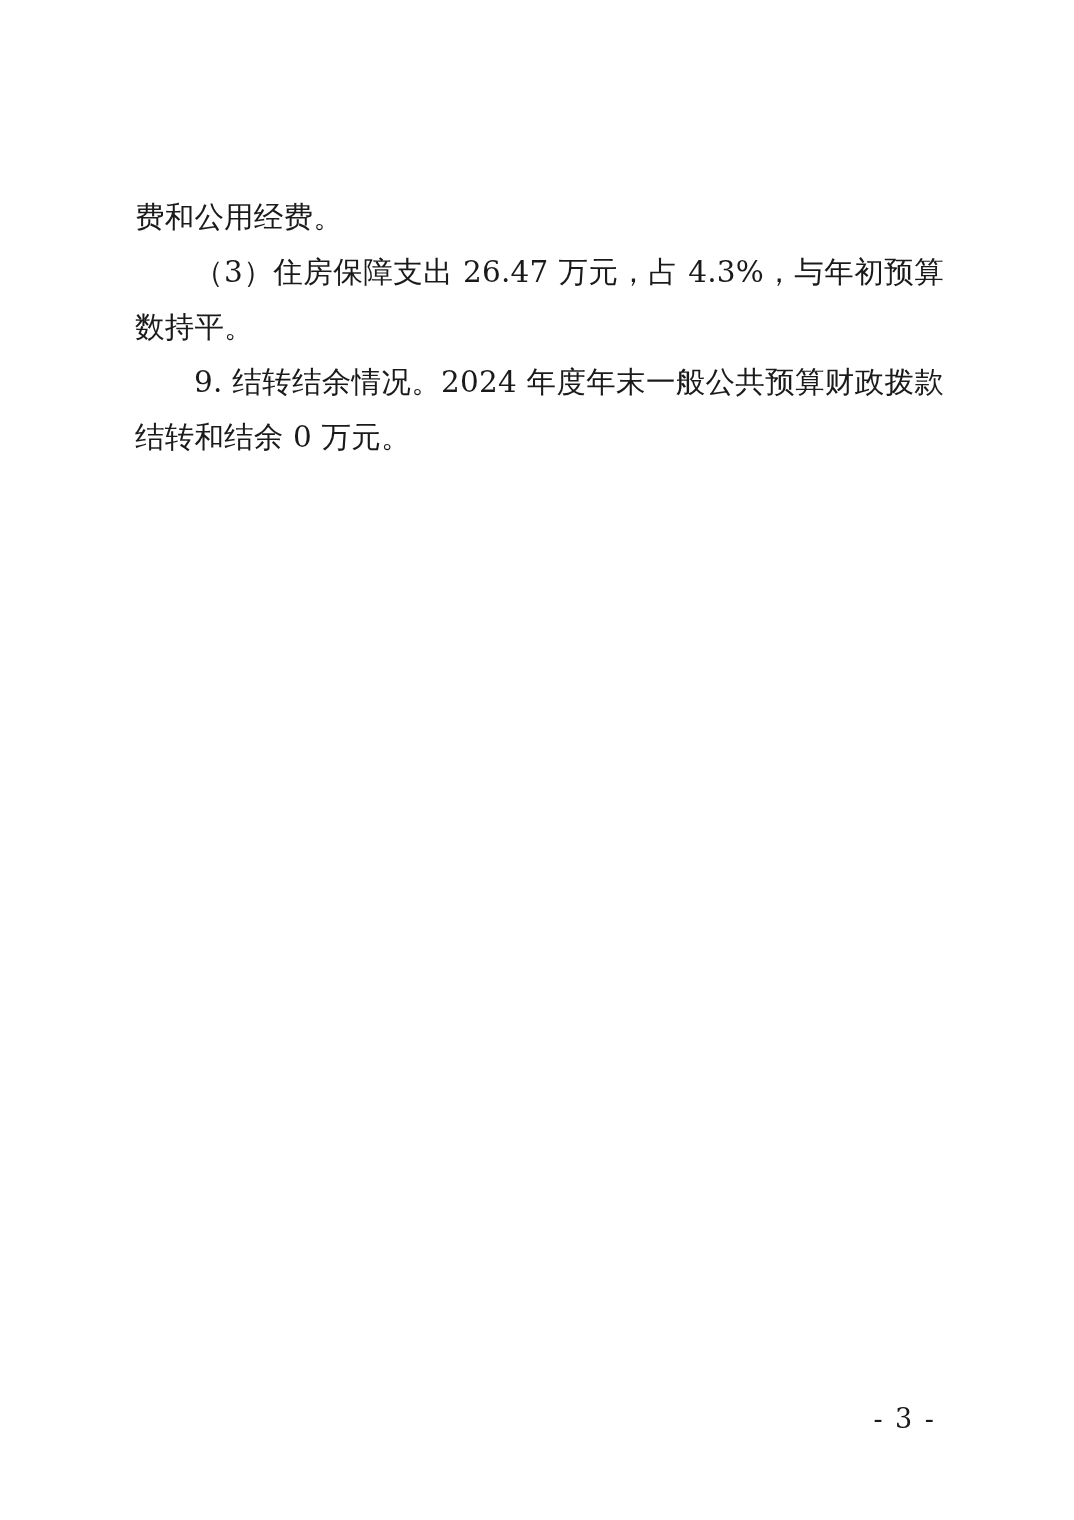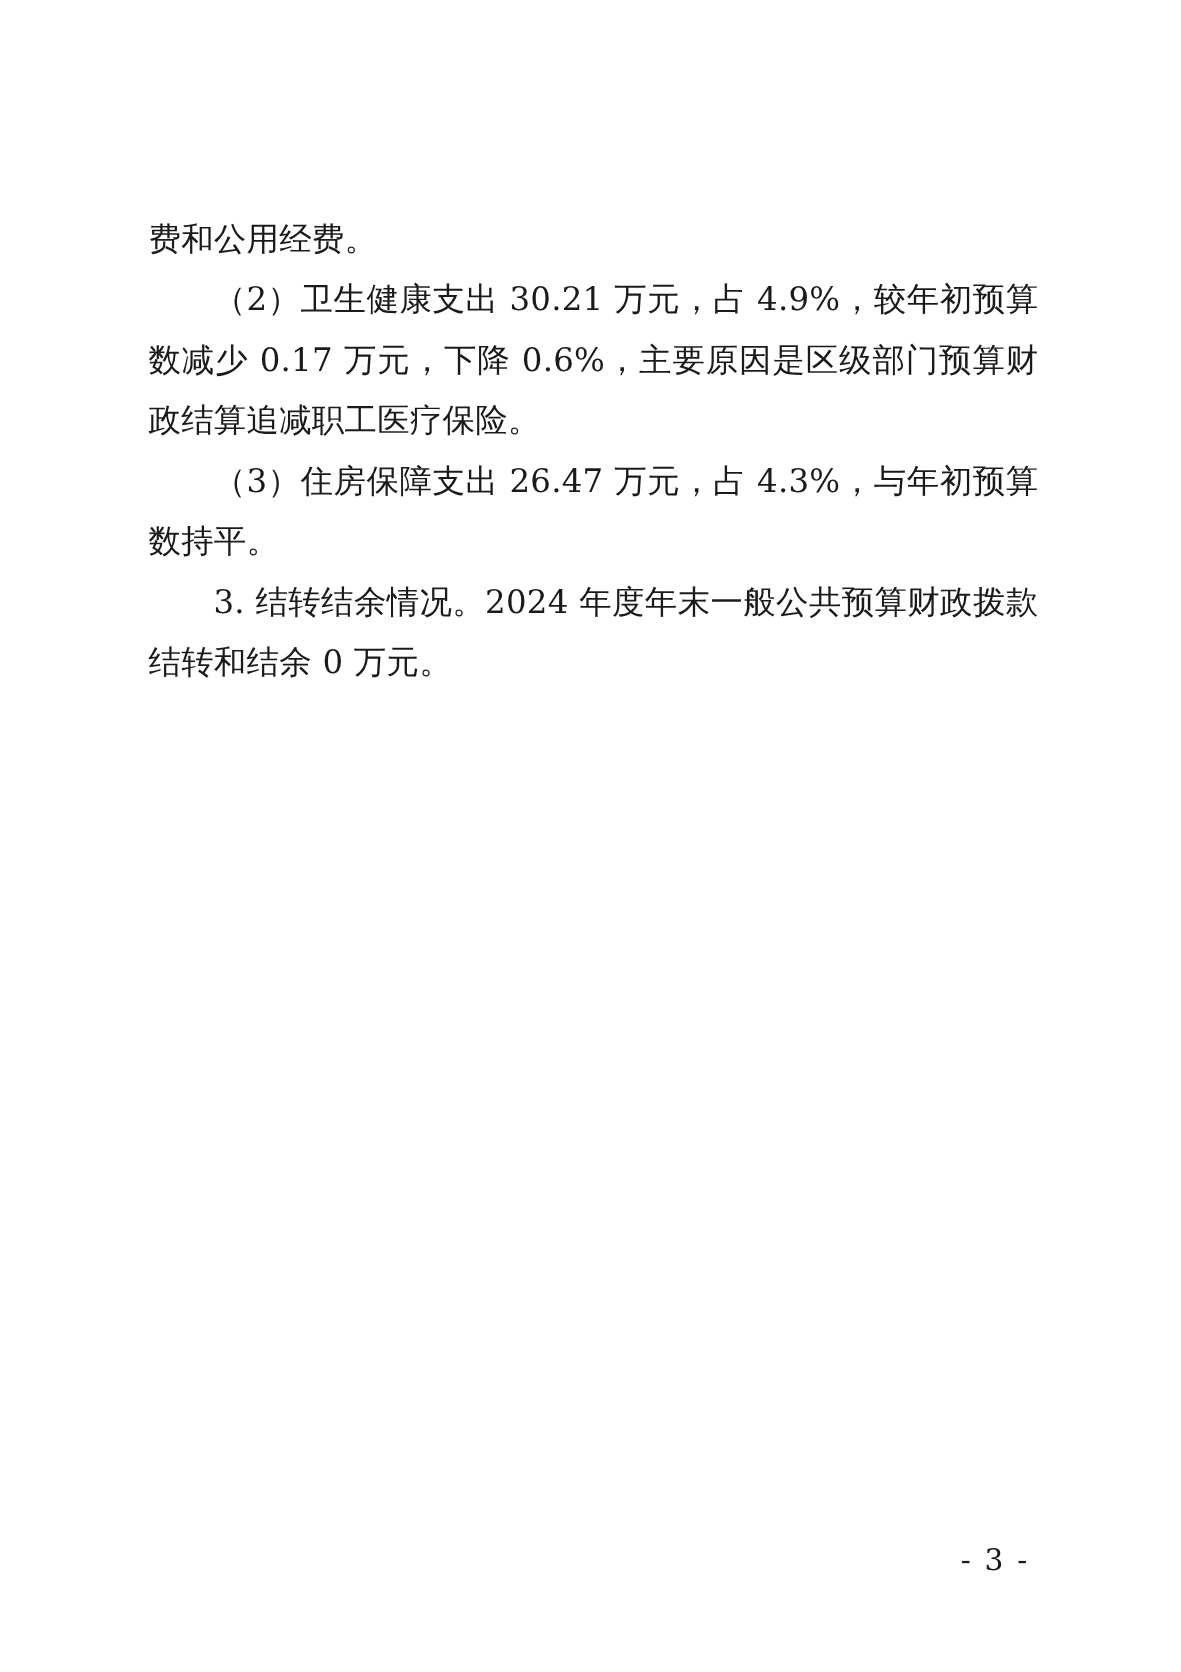--- a/index.html
+++ b/index.html
@@ -48,18 +48,17 @@
     color: #1a1a1a;
     letter-spacing: 2px;
   }
 </style>
 </head>
 <body>
 
 <div class="page">
   <div class="body-text">
     <p class="para">费和公用经费。</p>
-    <p class="para indent">（2）卫生健康支出 30.21 万元，占 4.9%，较年初预算数减少 0.17 万元，下降 0.6%，主要原因是区级部门预算财政结算追减职工医疗保险。</p>
     <p class="para indent">（3）住房保障支出 26.47 万元，占 4.3%，与年初预算数持平。</p>
-    <p class="para indent">3. 结转结余情况。2024 年度年末一般公共预算财政拨款结转和结余 0 万元。</p>
+    <p class="para indent">9. 结转结余情况。2024 年度年末一般公共预算财政拨款结转和结余 0 万元。</p>
   </div>
   <div class="page-number">- 3 -</div>
 </div>
 
 </body></html>

